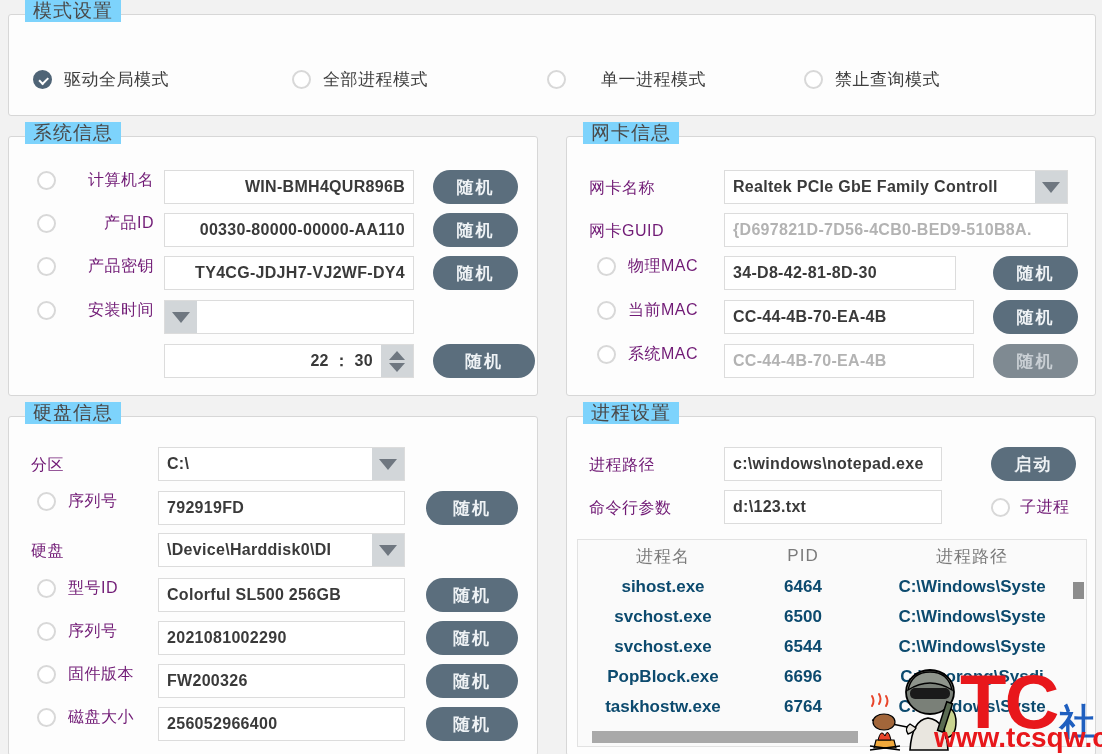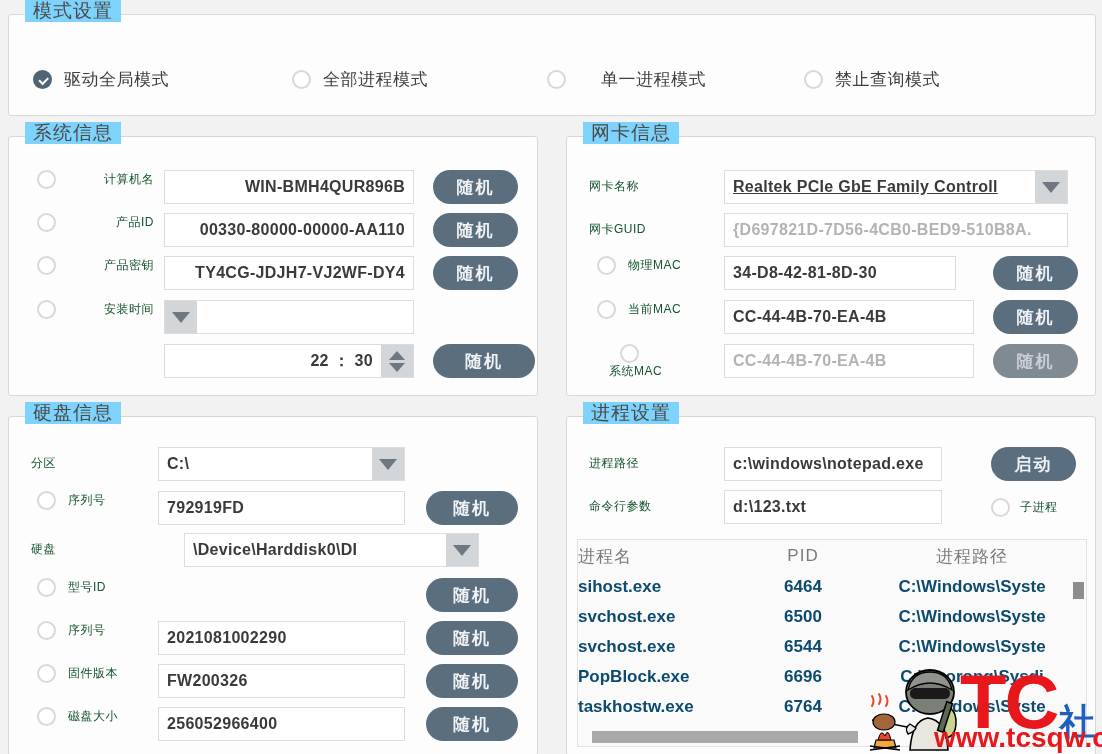--- a/index.html
+++ b/index.html
@@ -80,22 +80,22 @@
   .mode-item .lbl {
     font-size: 17px;
     color: #3f3f3f;
     letter-spacing: 0.5px;
     white-space: nowrap;
   }
 
   
   .row { position: absolute; display: flex; align-items: center; }
   .flabel {
-    font-size: 12px;
-    color: #14532d;
+    font-size: 16px;
+    color: #701a75;
     letter-spacing: 0.5px;
     white-space: nowrap;
   }
   .input {
     box-sizing: border-box;
     background: #fff;
     border: 1px solid #dcdcdc;
     height: 34px;
     line-height: 32px;
     padding: 0 8px;
@@ -194,21 +194,21 @@
   .plist .phead {
     color: #7b7b7b;
     font-weight: normal;
     letter-spacing: 1px;
     height: 32px;
   }
   .plist .prow {
     color: #0c4a6e;
     font-weight: bold;
   }
-  .c-name { width: 170px; flex: 0 0 auto; }
+  .c-name { width: 170px; text-align: center; flex: 0 0 auto; }
   .c-pid  { width: 110px; text-align: center; flex: 0 0 auto; }
   .c-path { flex: 1 1 auto; text-align: center; white-space: nowrap; overflow: hidden; }
 
   .vscroll {
     position: absolute;
     right: 2px;
     top: 42px;
     width: 11px;
     height: 17px;
     background: #8d8d8d;
@@ -318,21 +318,21 @@
         <span class="dn"></span>
       </span>
     </div>
     <div class="btn" style="position:absolute; left:424px; top:207px; width:102px; height:34px;">随机</div>
   </div>
 
   <div class="group" style="left:566px; top:136px; width:528px; height:258px;">
     <div class="legend">网卡信息</div>
 
     <div class="flabel" style="position:absolute; left:22px; top:41px;">网卡名称</div>
-    <div class="combo" style="position:absolute; left:157px; top:33px; width:344px;text-decoration:underline;">
+    <div class="combo" style="position:absolute; left:157px; top:33px; width:344px;">
       <span class="val">Realtek PCIe GbE Family Controll</span>
       <span class="arrow"></span>
     </div>
 
     <div class="flabel" style="position:absolute; left:22px; top:84px;">网卡GUID</div>
     <div class="input dim" style="position:absolute; left:157px; top:76px; width:344px;">{D697821D-7D56-4CB0-BED9-510B8A.</div>
 
     <div class="row" style="left:30px; top:119px;">
       <span class="radio"></span>
       <span class="flabel" style="margin-left:12px;">物理MAC</span>
@@ -340,21 +340,21 @@
     <div class="input" style="position:absolute; left:157px; top:119px; width:232px;">34-D8-42-81-8D-30</div>
     <div class="btn" style="position:absolute; left:426px; top:119px; width:85px; height:34px;">随机</div>
 
     <div class="row" style="left:30px; top:163px;">
       <span class="radio"></span>
       <span class="flabel" style="margin-left:12px;">当前MAC</span>
     </div>
     <div class="input" style="position:absolute; left:157px; top:163px; width:250px;">CC-44-4B-70-EA-4B</div>
     <div class="btn" style="position:absolute; left:426px; top:163px; width:85px; height:34px;">随机</div>
 
-    <div class="row" style="left:30px; top:207px;flex-direction:column;">
+    <div class="row" style="left:30px; top:207px;">
       <span class="radio"></span>
       <span class="flabel" style="margin-left:12px;">系统MAC</span>
     </div>
     <div class="input dim" style="position:absolute; left:157px; top:207px; width:250px;">CC-44-4B-70-EA-4B</div>
     <div class="btn disabled" style="position:absolute; left:426px; top:207px; width:85px; height:34px;">随机</div>
   </div>
 
   <div class="group" style="left:8px; top:416px; width:528px; height:338px;">
     <div class="legend">硬盘信息</div>
 
@@ -365,29 +365,30 @@
     </div>
 
     <div class="row" style="left:28px; top:74px;">
       <span class="radio"></span>
       <span class="flabel" style="margin-left:12px;">序列号</span>
     </div>
     <div class="input" style="position:absolute; left:149px; top:74px; width:247px;">792919FD</div>
     <div class="btn" style="position:absolute; left:417px; top:74px; width:92px; height:34px;">随机</div>
 
     <div class="flabel" style="position:absolute; left:22px; top:124px;">硬盘</div>
-    <div class="combo" style="position:absolute; left:149px; top:116px; width:295px;margin-left:26px;">
+    <div class="combo" style="position:absolute; left:149px; top:116px; width:247px;">
       <span class="val">\Device\Harddisk0\DI</span>
       <span class="arrow"></span>
     </div>
 
     <div class="row" style="left:28px; top:161px;">
       <span class="radio"></span>
       <span class="flabel" style="margin-left:12px;">型号ID</span>
     </div>
+    <div class="input" style="position:absolute; left:149px; top:161px; width:247px;">Colorful SL500 256GB</div>
     <div class="btn" style="position:absolute; left:417px; top:161px; width:92px; height:34px;">随机</div>
 
     <div class="row" style="left:28px; top:204px;">
       <span class="radio"></span>
       <span class="flabel" style="margin-left:12px;">序列号</span>
     </div>
     <div class="input" style="position:absolute; left:149px; top:204px; width:247px;">2021081002290</div>
     <div class="btn" style="position:absolute; left:417px; top:204px; width:92px; height:34px;">随机</div>
 
     <div class="row" style="left:28px; top:247px;">

